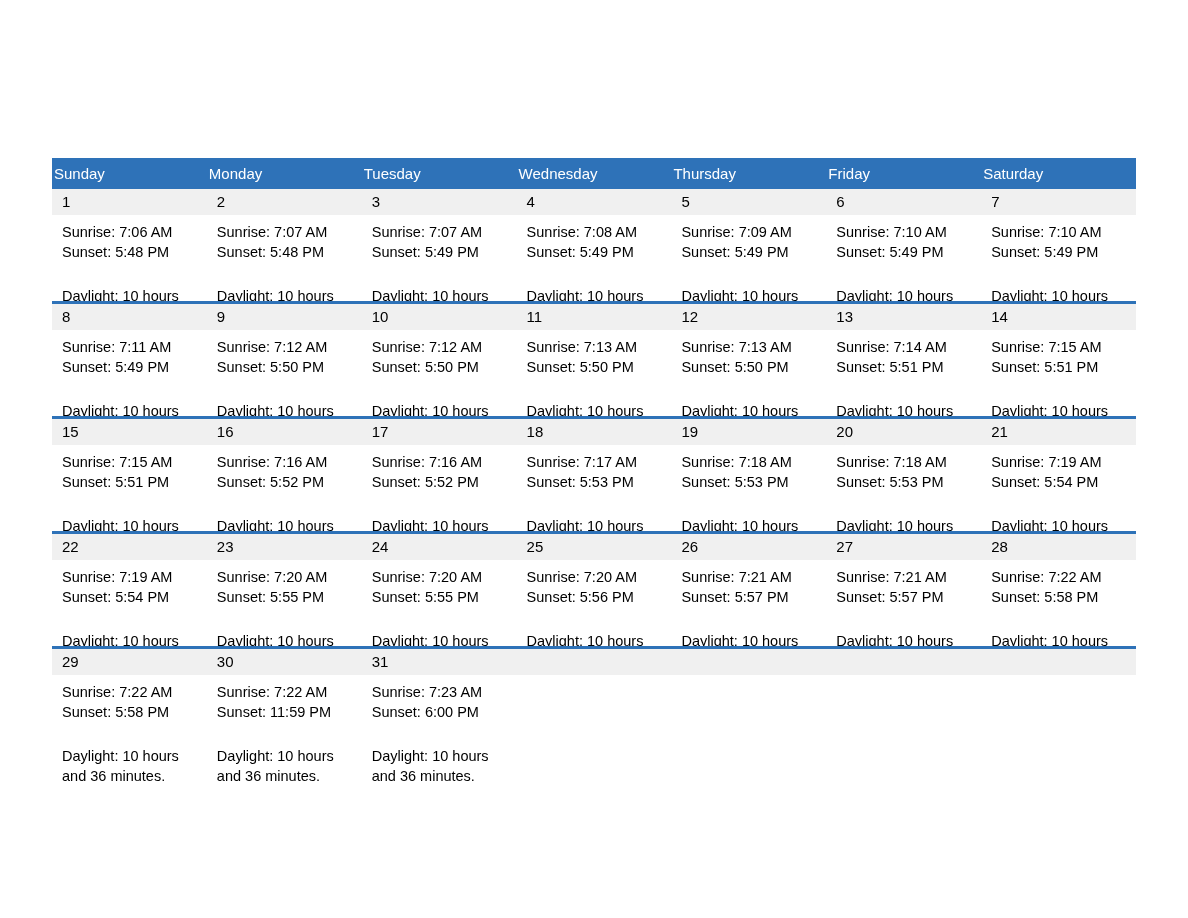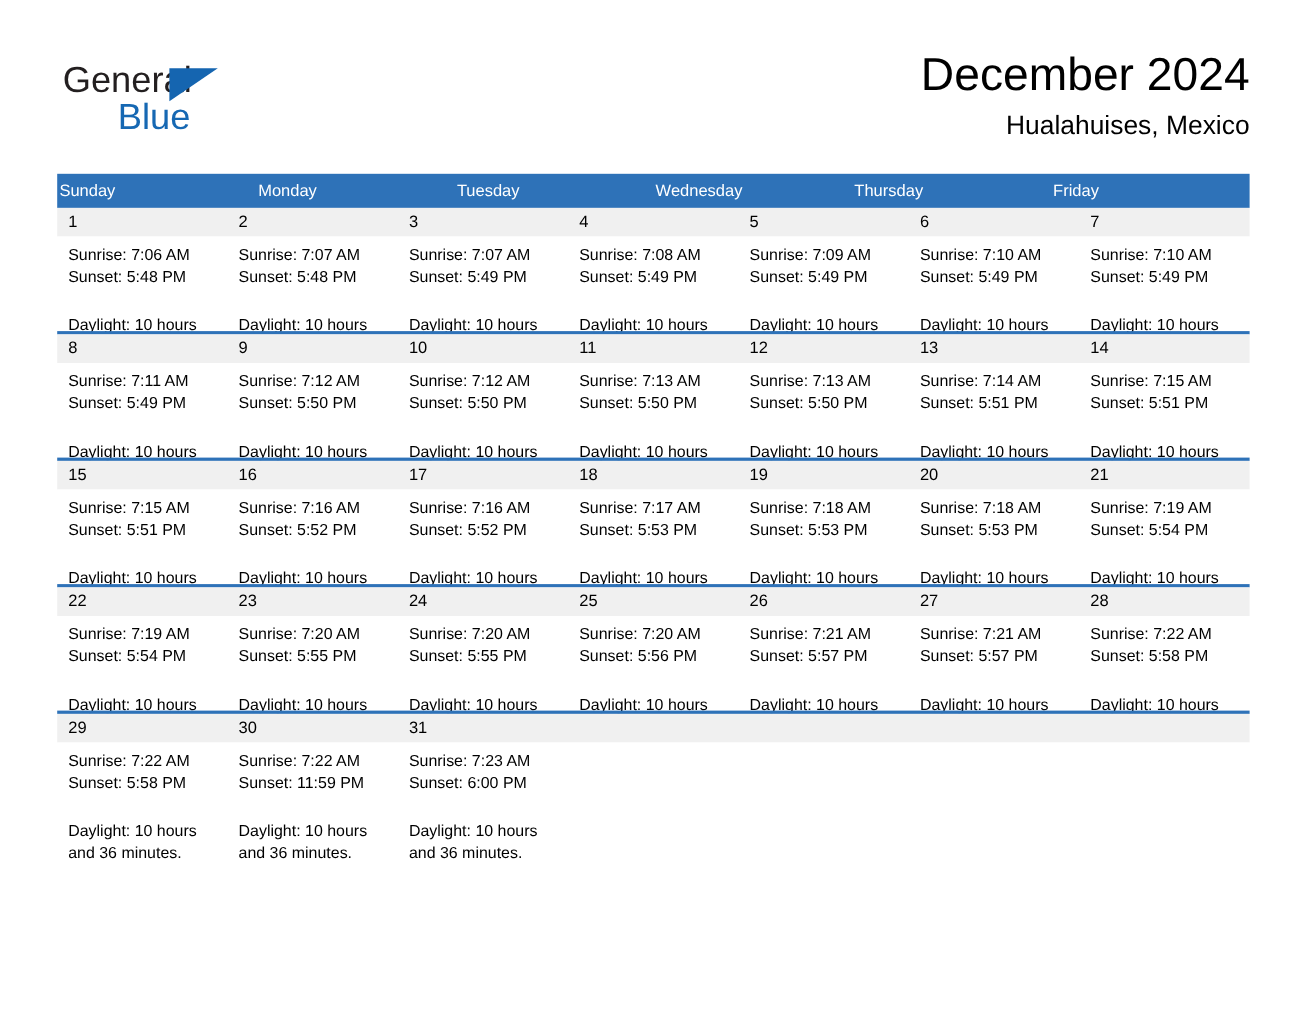--- a/index.html
+++ b/index.html
@@ -156,44 +156,31 @@
     line-height: 20px;
     color: #000000;
     margin-top: 24px;
   }
 </style>
 </head>
 <body>
 
 <div class="page">
 
-  <div class="header">
-
-    <div class="brand">
-      <span class="brand-general">General</span>
-      <span class="brand-triangle"></span>
-      <span class="brand-blue">Blue</span>
-    </div>
-
-    <div class="title-block">
-      <div class="month-title">December 2024</div>
-      <div class="location">Hualahuises, Mexico</div>
-    </div>
-
-  </div>
 
   <div class="calendar">
 
     <div class="weekday-row">
       <div class="weekday-cell">Sunday</div>
       <div class="weekday-cell">Monday</div>
       <div class="weekday-cell">Tuesday</div>
       <div class="weekday-cell">Wednesday</div>
       <div class="weekday-cell">Thursday</div>
       <div class="weekday-cell">Friday</div>
+      <div class="weekday-cell">Saturday</div>
     </div>
 
     <div class="week">
       <div class="date-strip">
         <div class="date-cell">1</div>
         <div class="date-cell">2</div>
         <div class="date-cell">3</div>
         <div class="date-cell">4</div>
         <div class="date-cell">5</div>
         <div class="date-cell">6</div>

